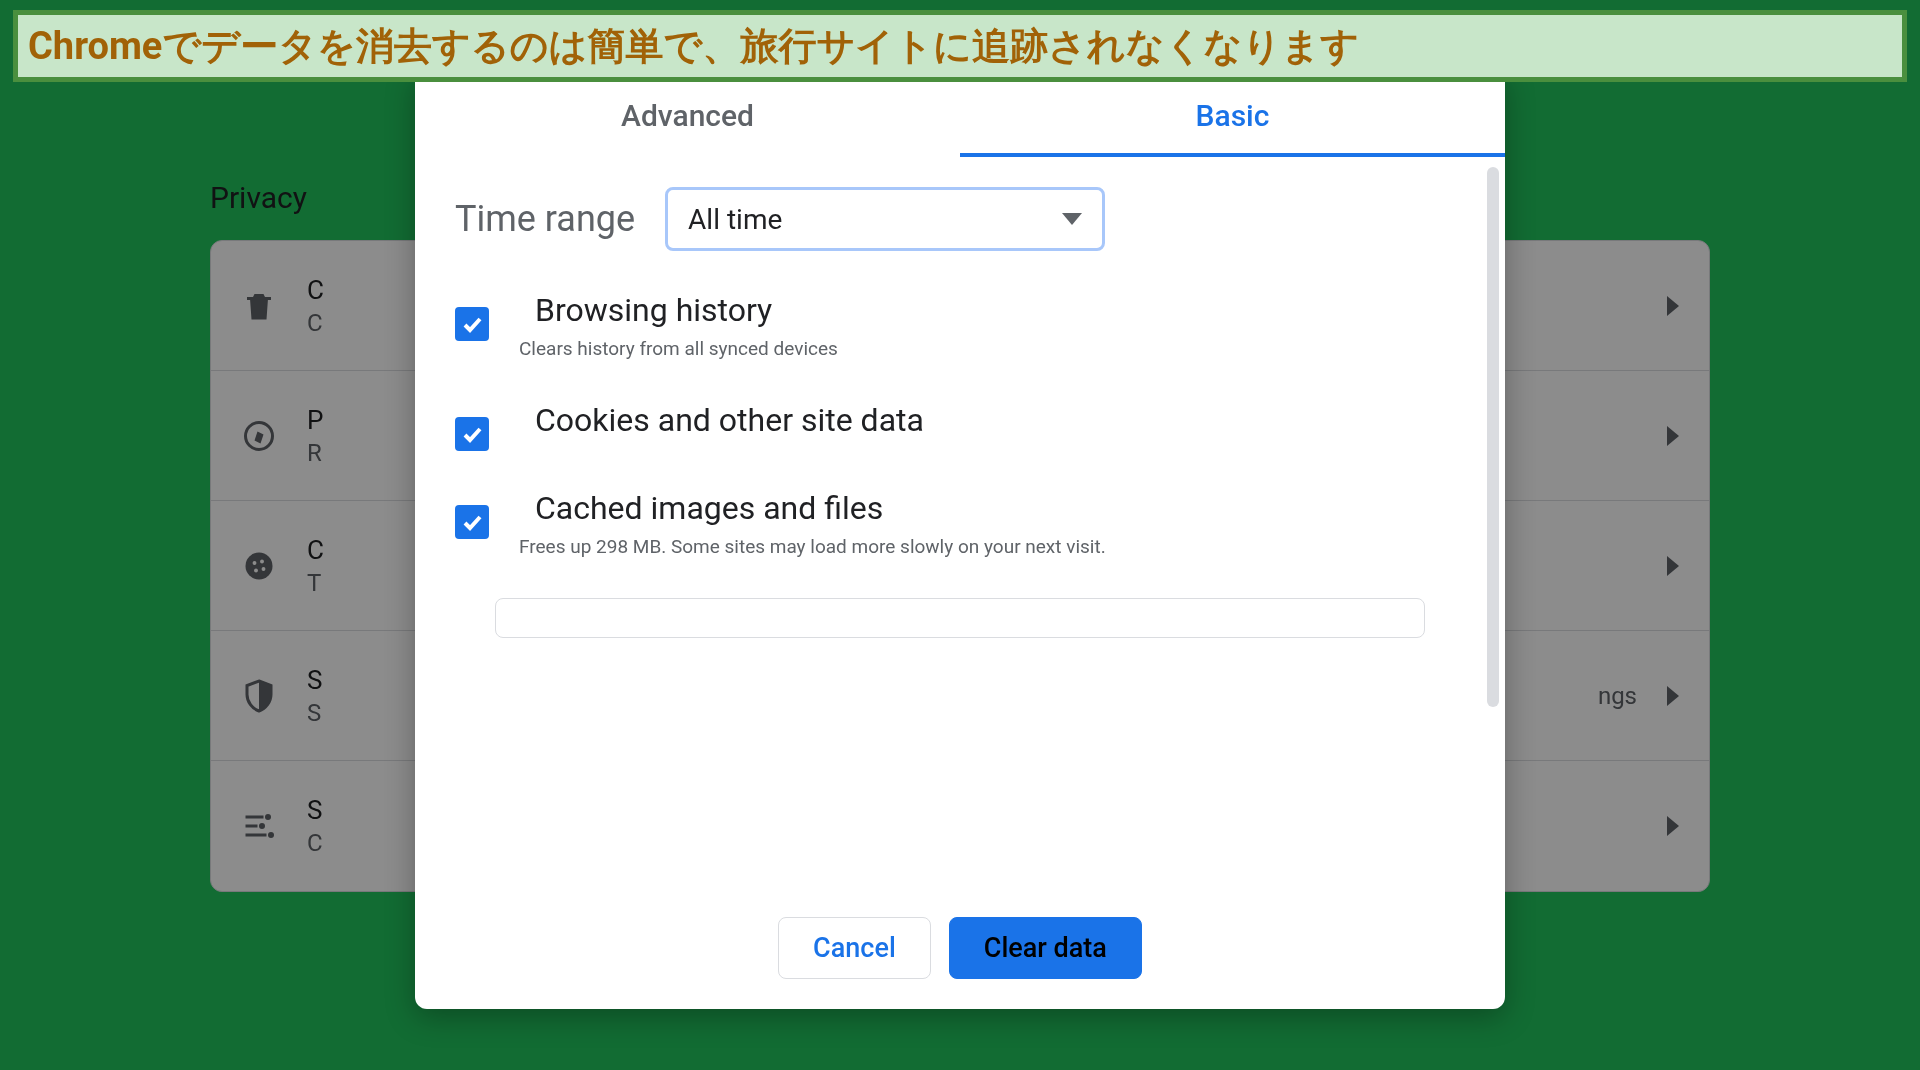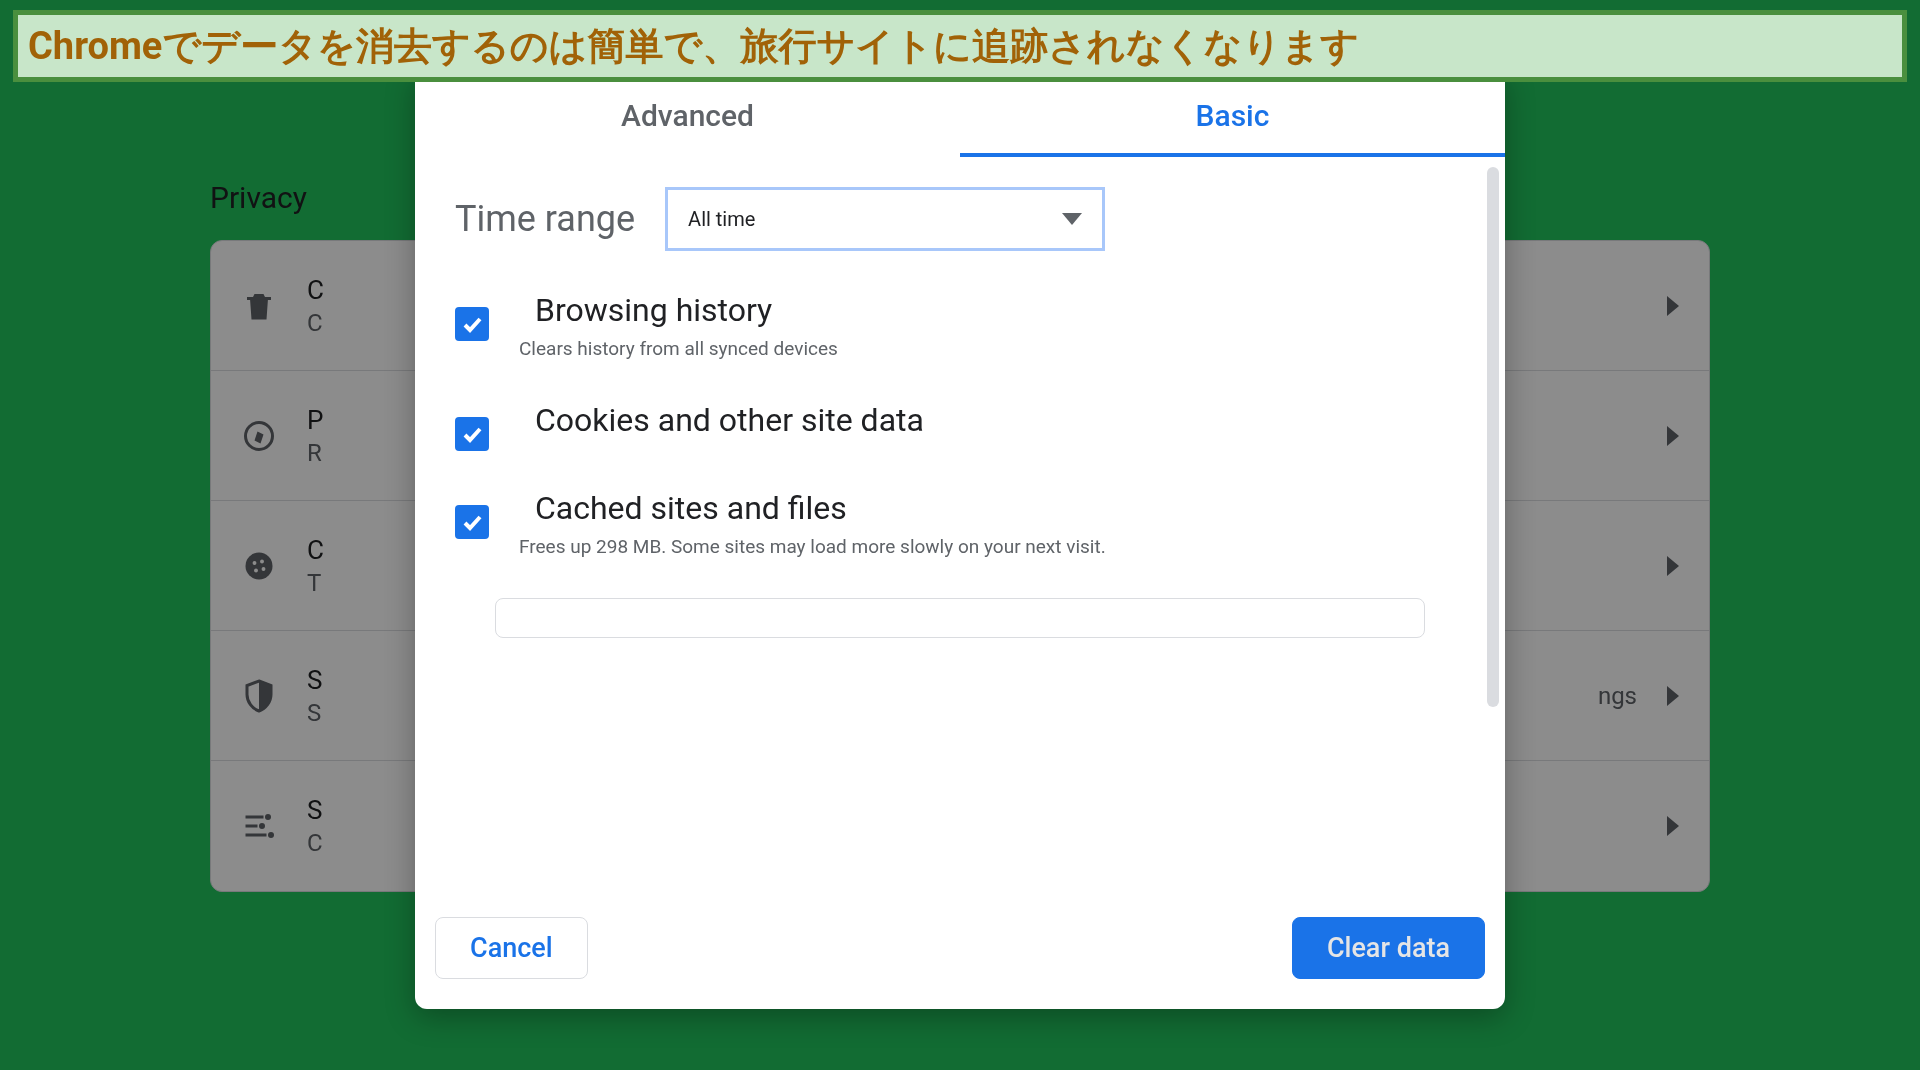--- a/index.html
+++ b/index.html
@@ -152,23 +152,23 @@
       font-size: 36px;
       color: #5f6368;
     }
     .select {
       display: flex;
       align-items: center;
       justify-content: space-between;
       width: 440px;
       height: 64px;
       border: 3px solid #a8c7fa;
-      border-radius: 0;
+      border-radius: 8px;
       padding: 4px 20px;
-      font-size: 20px;
+      font-size: 28px;
       color: #202124;
       cursor: pointer;
     }
     .select-caret {
       width: 0; height: 0;
       border-left: 10px solid transparent;
       border-right: 10px solid transparent;
       border-top: 12px solid #5f6368;
     }
 
@@ -209,39 +209,39 @@
 
     .extra-box {
       border: 1px solid #dadce0;
       border-radius: 8px;
       height: 40px;
       margin: 0 40px;
     }
 
     .dialog-footer {
       display: flex;
-      justify-content: space-between;
+      justify-content: center;
       gap: 18px;
       padding: 20px 20px 30px;
     }
     .btn {
       font-size: 27px;
       font-weight: 500;
       padding: 14px 34px;
       border-radius: 8px;
       cursor: pointer;
     }
     .btn-secondary {
       background: #fff;
       color: #1a73e8;
       border: 1px solid #dadce0;
     }
     .btn-primary {
       background: #1a73e8;
-      color: #e5e5e5;
+      color: #000000;
       border: 1px solid #1a73e8;
     }
 
     
     .frame {
       position: absolute;
       inset: 0;
       border-radius: 24px;
       pointer-events: none;
       box-shadow: inset 0 0 0 2px transparent;
@@ -366,21 +366,21 @@
       </div>
     </div>
 
     <div class="option-row">
       <div class="checkbox">
         <svg viewBox="0 0 24 24">
             <polyline points="5 13 10 18 20 7"></polyline>
           </svg>
       </div>
       <div class="option-text">
-        <div class="option-title">Cached sites and files</div>
+        <div class="option-title">Cached images and files</div>
         <div class="option-desc">Frees up 298 MB. Some sites may load more slowly on your next visit.</div>
       </div>
     </div>
 
     <div class="extra-box"></div>
   </div>
 
   <div class="dialog-footer">
     <div class="btn btn-secondary">Cancel</div>
     <div class="btn btn-primary">Clear data</div>

